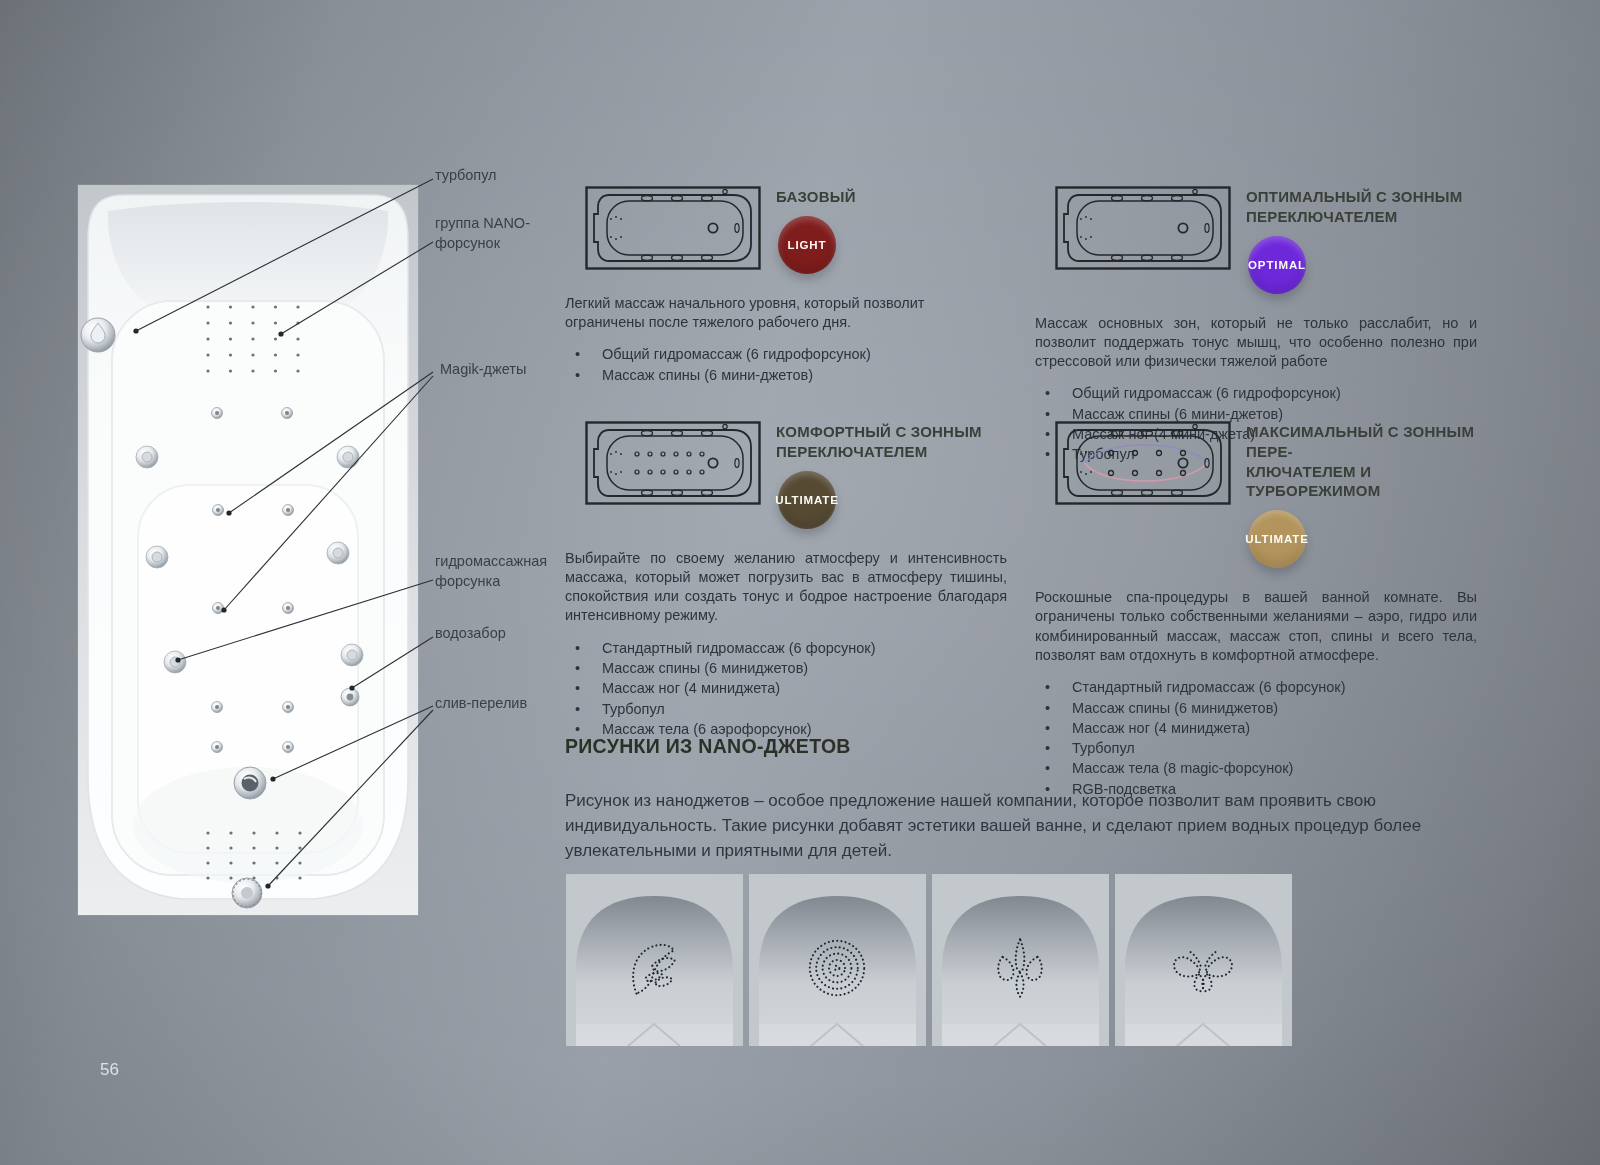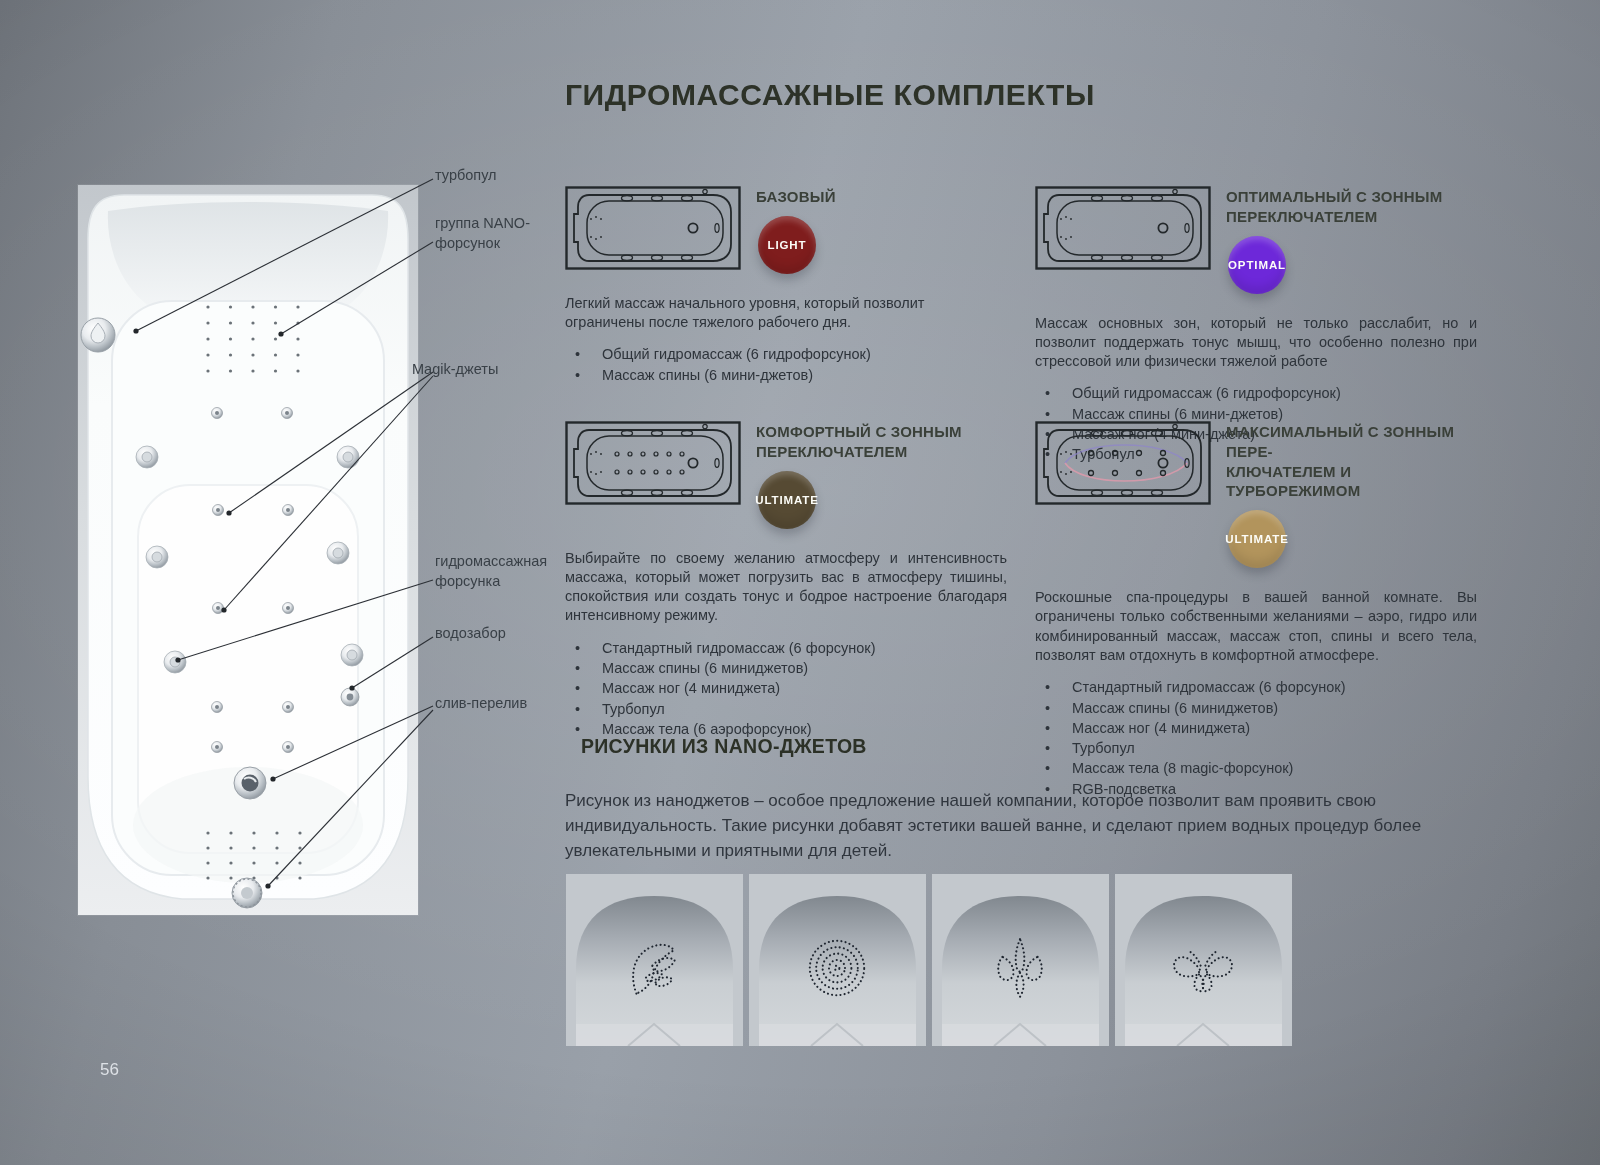--- a/index.html
+++ b/index.html
@@ -23,37 +23,37 @@
   }
   .photo{
     position:absolute;left:78px;top:185px;width:340px;height:730px;
     box-shadow:0 0 0 1px rgba(255,255,255,.08);z-index:1;
   }
   .photo svg{display:block}
   .annot{position:absolute;left:0;top:0;width:560px;height:1165px;pointer-events:none;z-index:2;}
   .lbl{position:absolute;font-size:14.5px;color:#394047;line-height:1.35;z-index:3;}
   #lbl0{left:435px;top:166px}
   #lbl1{left:435px;top:214px;width:140px}
-  #lbl2{left:412px;top:360px}
+  #lbl2{left:440px;top:360px}
   #lbl3{left:435px;top:552px;width:135px}
   #lbl4{left:435px;top:624px}
   #lbl5{left:435px;top:694px}
   .page-number{position:absolute;left:100px;top:1060px;font-size:17px;color:#dde1e6;z-index:3;}
 
   
   .main-title{
     position:absolute;left:565px;top:78px;
     font-size:30px;font-weight:bold;color:#2d3228;letter-spacing:.6px;z-index:3;
   }
   .kit{position:absolute;width:442px;z-index:3;}
   .k0{left:565px;top:186px}
   .k1{left:1035px;top:186px}
   .k2{left:565px;top:421px}
   .k3{left:1035px;top:421px}
-  .kit-head{display:flex;gap:15px;}
+  .kit-head{display:flex;gap:15px;margin-left:20px;}
   .diagram{width:176px;height:84px;flex:none;}
   .nb{padding-top:1px;width:255px;}
   .kname{
     font-size:15px;font-weight:bold;color:#3a4039;line-height:1.32;
     letter-spacing:.2px;white-space:pre-line;
   }
   .badge{
     width:58px;height:58px;border-radius:50%;margin-top:9px;margin-left:2px;
     display:flex;align-items:center;justify-content:center;
     color:#fdfdf8;font-size:11.5px;font-weight:bold;letter-spacing:.9px;
@@ -64,21 +64,21 @@
   .features{margin:13px 0 0 0;padding:0;list-style:none;}
   .features li{
     position:relative;padding-left:37px;font-size:14.5px;line-height:1.26;
     color:#2e343b;margin-bottom:2px;
   }
   .features li::before{content:"\2022";position:absolute;left:10px;top:0;color:#2e343b;}
 
   
   .nano-title{
     position:absolute;left:565px;top:735px;font-size:19.5px;font-weight:bold;
-    color:#2c3127;letter-spacing:.3px;z-index:3;margin-left:16px;
+    color:#2c3127;letter-spacing:.3px;z-index:3;
   }
   .nano-par{
     position:absolute;left:565px;top:772px;width:912px;
     font-size:17px;line-height:1.46;color:#30363e;z-index:3;
   }
   .tiles{position:absolute;left:566px;top:874px;display:flex;gap:6px;z-index:3;}
   .tile{width:177px;height:172px;flex:none;}
   .tile svg{display:block}
 </style>
 </head>
@@ -228,21 +228,20 @@
 
   <div class="lbl" id="lbl0">турбопул</div>
   <div class="lbl" id="lbl1">группа NANO-форсунок</div>
   <div class="lbl" id="lbl2">Magik-джеты</div>
   <div class="lbl" id="lbl3">гидромассажная форсунка</div>
   <div class="lbl" id="lbl4">водозабор</div>
   <div class="lbl" id="lbl5">слив-перелив</div>
 
   <div class="page-number">56</div>
 
-  <div class="main-title">ГИДРОМАССАЖНЫЕ КОМПЛЕКТЫ</div>
 
   <section class="kit k0">
     <div class="kit-head">
       <svg class="diagram" viewBox="0 0 176 84">
           <rect x="1.5" y="1.5" width="173" height="81" fill="none" stroke="#23282b" stroke-width="2.4"></rect>
           <path d="M24,9 H148 C160,9 166,16 166,26 V58 C166,68 160,75 148,75 H24 C17,75 13,70 13,63 V56 H9 V28 H13 V21 C13,14 17,9 24,9 Z" fill="none" stroke="#23282b" stroke-width="1.8"></path>
           <rect x="22" y="15" width="136" height="54" rx="22" fill="none" stroke="#23282b" stroke-width="1.5"></rect>
           <ellipse cx="62" cy="12.2" rx="5.5" ry="2.6" fill="none" stroke="#23282b" stroke-width="1.3"></ellipse>
           <ellipse cx="62" cy="71.8" rx="5.5" ry="2.6" fill="none" stroke="#23282b" stroke-width="1.3"></ellipse>
           <ellipse cx="92" cy="12.2" rx="5.5" ry="2.6" fill="none" stroke="#23282b" stroke-width="1.3"></ellipse>

